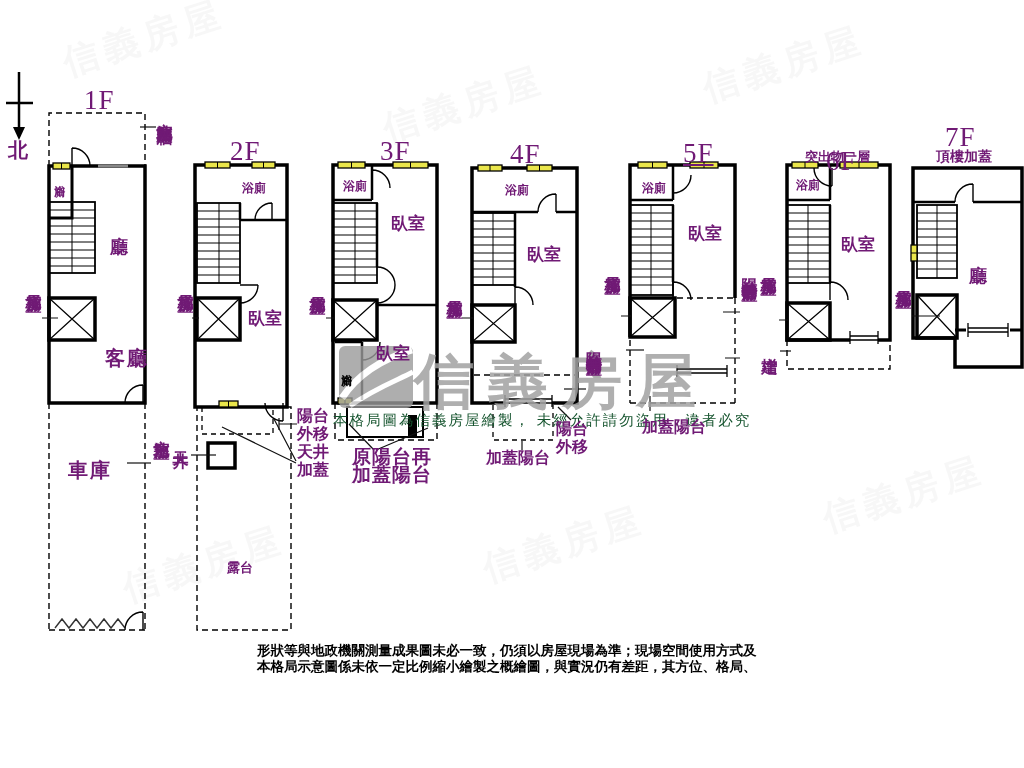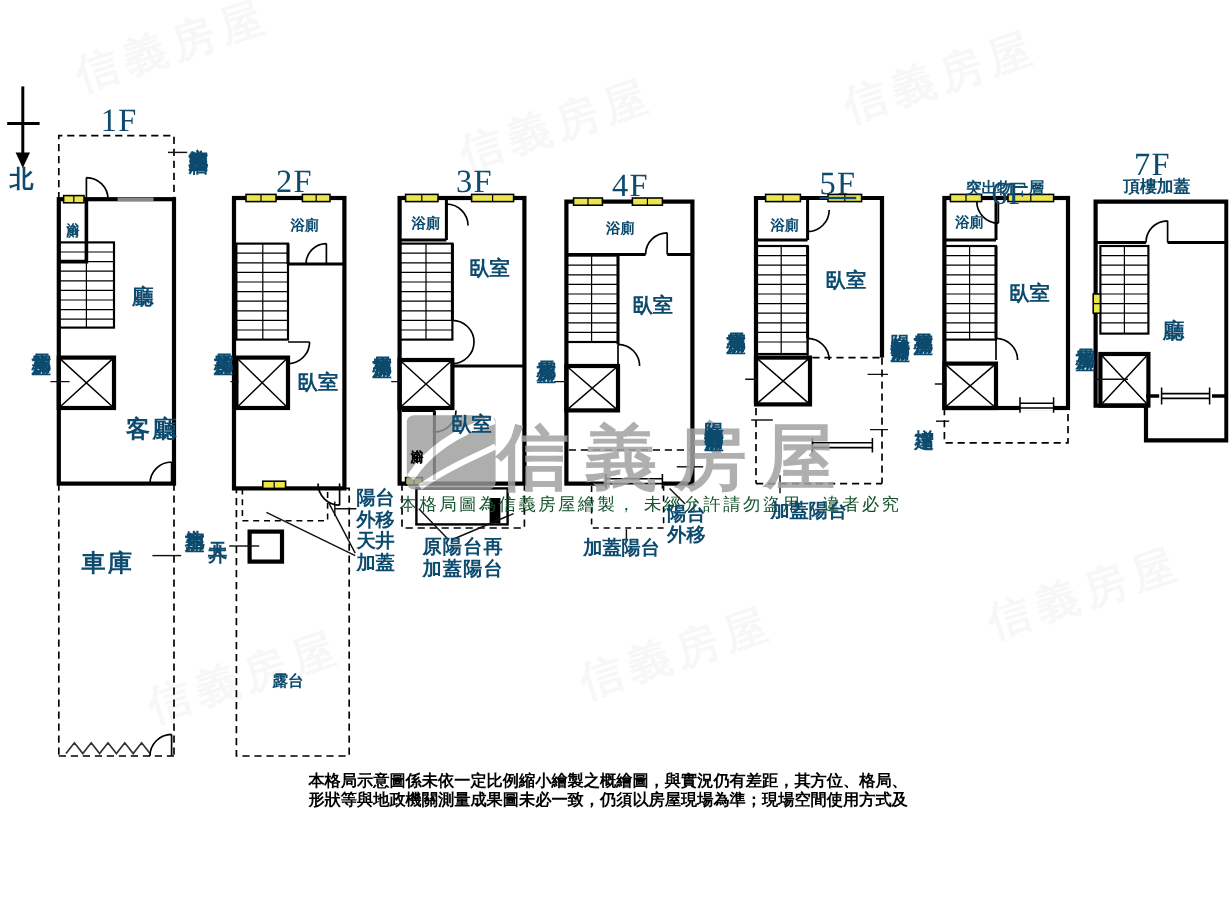--- a/index.html
+++ b/index.html
@@ -1,28 +1,28 @@
 <!DOCTYPE html>
 <html><head>
 <meta charset="utf-8">
 <style>
   html,body{margin:0;padding:0;background:#fff;}
   #stage{position:relative;width:1024px;height:768px;background:#ffffff;overflow:hidden;
          font-family:"Liberation Serif","DejaVu Serif",serif;}
   #plan-svg{position:absolute;left:0;top:0;}
-  .lbl{position:absolute;color:#0c4a6e;font-weight:700;white-space:nowrap;line-height:1.15;}
+  .lbl{position:absolute;color:#701a75;font-weight:700;white-space:nowrap;line-height:1.15;}
   .v{writing-mode:vertical-rl;text-orientation:upright;letter-spacing:1px;}
   .title{font-weight:400;font-size:27px;letter-spacing:1px;}
   .sub{font-size:13px;}
   .room{font-size:17px;}
   .room-lg{font-size:20px;letter-spacing:2px;}
   .small{font-size:12px;}
   .tiny{font-size:11px;}
   .note{font-size:16px;}
-  .note17{font-size:16px;letter-spacing:1px;}
+  .note17{font-size:19px;letter-spacing:1px;}
   .twocol{height:76px;line-height:19px;}
   .rows2 div,.rows4 div{line-height:18px;}
   .wm-brand{position:absolute;left:414px;top:342px;font-size:60px;font-weight:700;
             letter-spacing:14px;color:#a2a2a2;opacity:.85;white-space:nowrap;}
   .wm-line{position:absolute;left:333px;top:411px;font-size:14.5px;letter-spacing:2px;
            color:#14532d;font-weight:400;white-space:nowrap;}
   .tile{position:absolute;font-size:36px;color:#777;opacity:.055;font-weight:700;
         letter-spacing:6px;transform:rotate(-18deg);white-space:nowrap;}
   #disclaimer{position:absolute;left:257px;top:643px;width:515px;font-size:13.5px;
               font-weight:700;line-height:16.4px;color:#000;}
@@ -269,17 +269,17 @@
 
   <div class="lbl note v twocol" style="left:585px;top:340px;">陽台外移部分加蓋</div>
 
   <div class="lbl note" style="left:642px;top:418px;">加蓋陽台</div>
 
   <div class="lbl note v" style="left:740px;top:266px;height:165px;">陽台外移部分加蓋</div>
 
   <div class="lbl note v" style="left:760px;top:345px;">增建</div>
 
   <div id="disclaimer">
+    <div>形狀等與地政機關測量成果圖未必一致，仍須以房屋現場為準；現場空間使用方式及</div>
     <div>本格局示意圖係未依一定比例縮小繪製之概繪圖，與實況仍有差距，其方位、格局、</div>
-    <div>形狀等與地政機關測量成果圖未必一致，仍須以房屋現場為準；現場空間使用方式及</div>
   </div>
 
 </div>
 
 </body></html>

